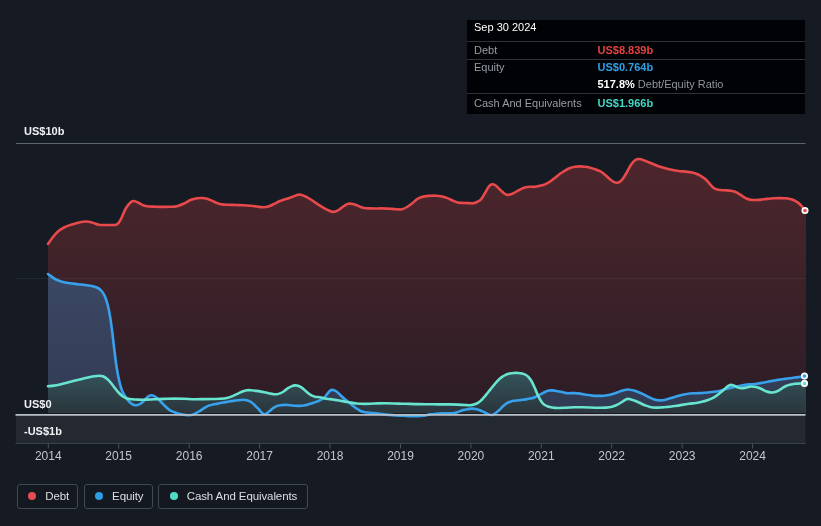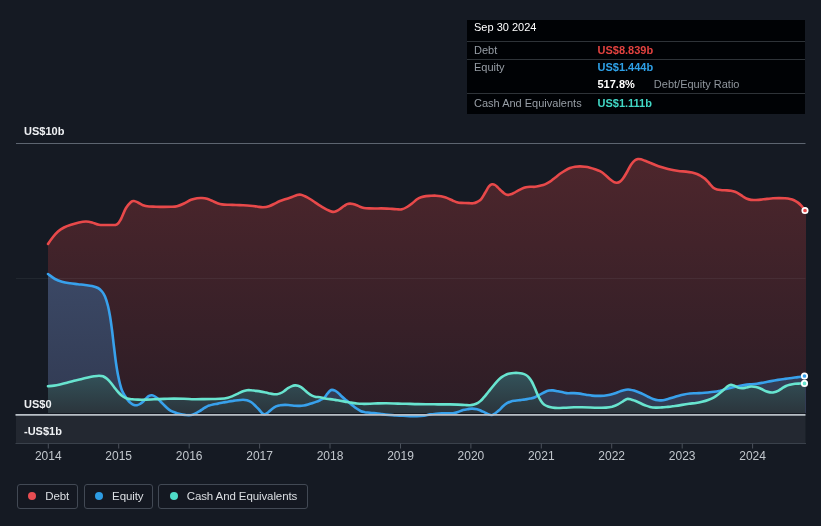--- a/index.html
+++ b/index.html
@@ -80,26 +80,26 @@
 <div class="tip">
   <div class="row" style="top:1px;left:7.5px;font-weight:normal;color:#fff;">Sep 30 2024</div>
   <div class="tline" style="top:21.5px;"></div>
   <div class="row" style="top:24px;">
         <span class="lbl">Debt</span>
         <span class="val" style="color:#e2423f;">US$8.839b</span>
       </div>
   <div class="tline" style="top:39.5px;"></div>
   <div class="row" style="top:41.5px;">
         <span class="lbl">Equity</span>
-        <span class="val" style="color:#2ea1e8;">US$1.444b</span>
+        <span class="val" style="color:#2ea1e8;">US$0.764b</span>
       </div>
   <div class="row" style="top:58.5px;">
-        <span class="val" style="color:#fff;">517.8%<span style="font-weight:normal;color:#8f969d;margin-left:16px;"> Debt/Equity Ratio</span></span>
+        <span class="val" style="color:#fff;">517.8%<span style="font-weight:normal;color:#8f969d;"> Debt/Equity Ratio</span></span>
       </div>
   <div class="tline" style="top:73.5px;"></div>
   <div class="row" style="top:77px;">
         <span class="lbl">Cash And Equivalents</span>
-        <span class="val" style="color:#41d8c6;">US$1.111b</span>
+        <span class="val" style="color:#41d8c6;">US$1.966b</span>
       </div>
 </div>
 <div class="leg" style="left:16.8px;width:61.4px;"><span class="dot" style="background:#e84d52;"></span>Debt</div>
 <div class="leg" style="left:83.6px;width:69.2px;"><span class="dot" style="background:#2d9ce3;"></span>Equity</div>
 <div class="leg" style="left:158.2px;width:149.8px;"><span class="dot" style="background:#4fdcc7;"></span>Cash And Equivalents</div>
 </div>
 </body></html>

